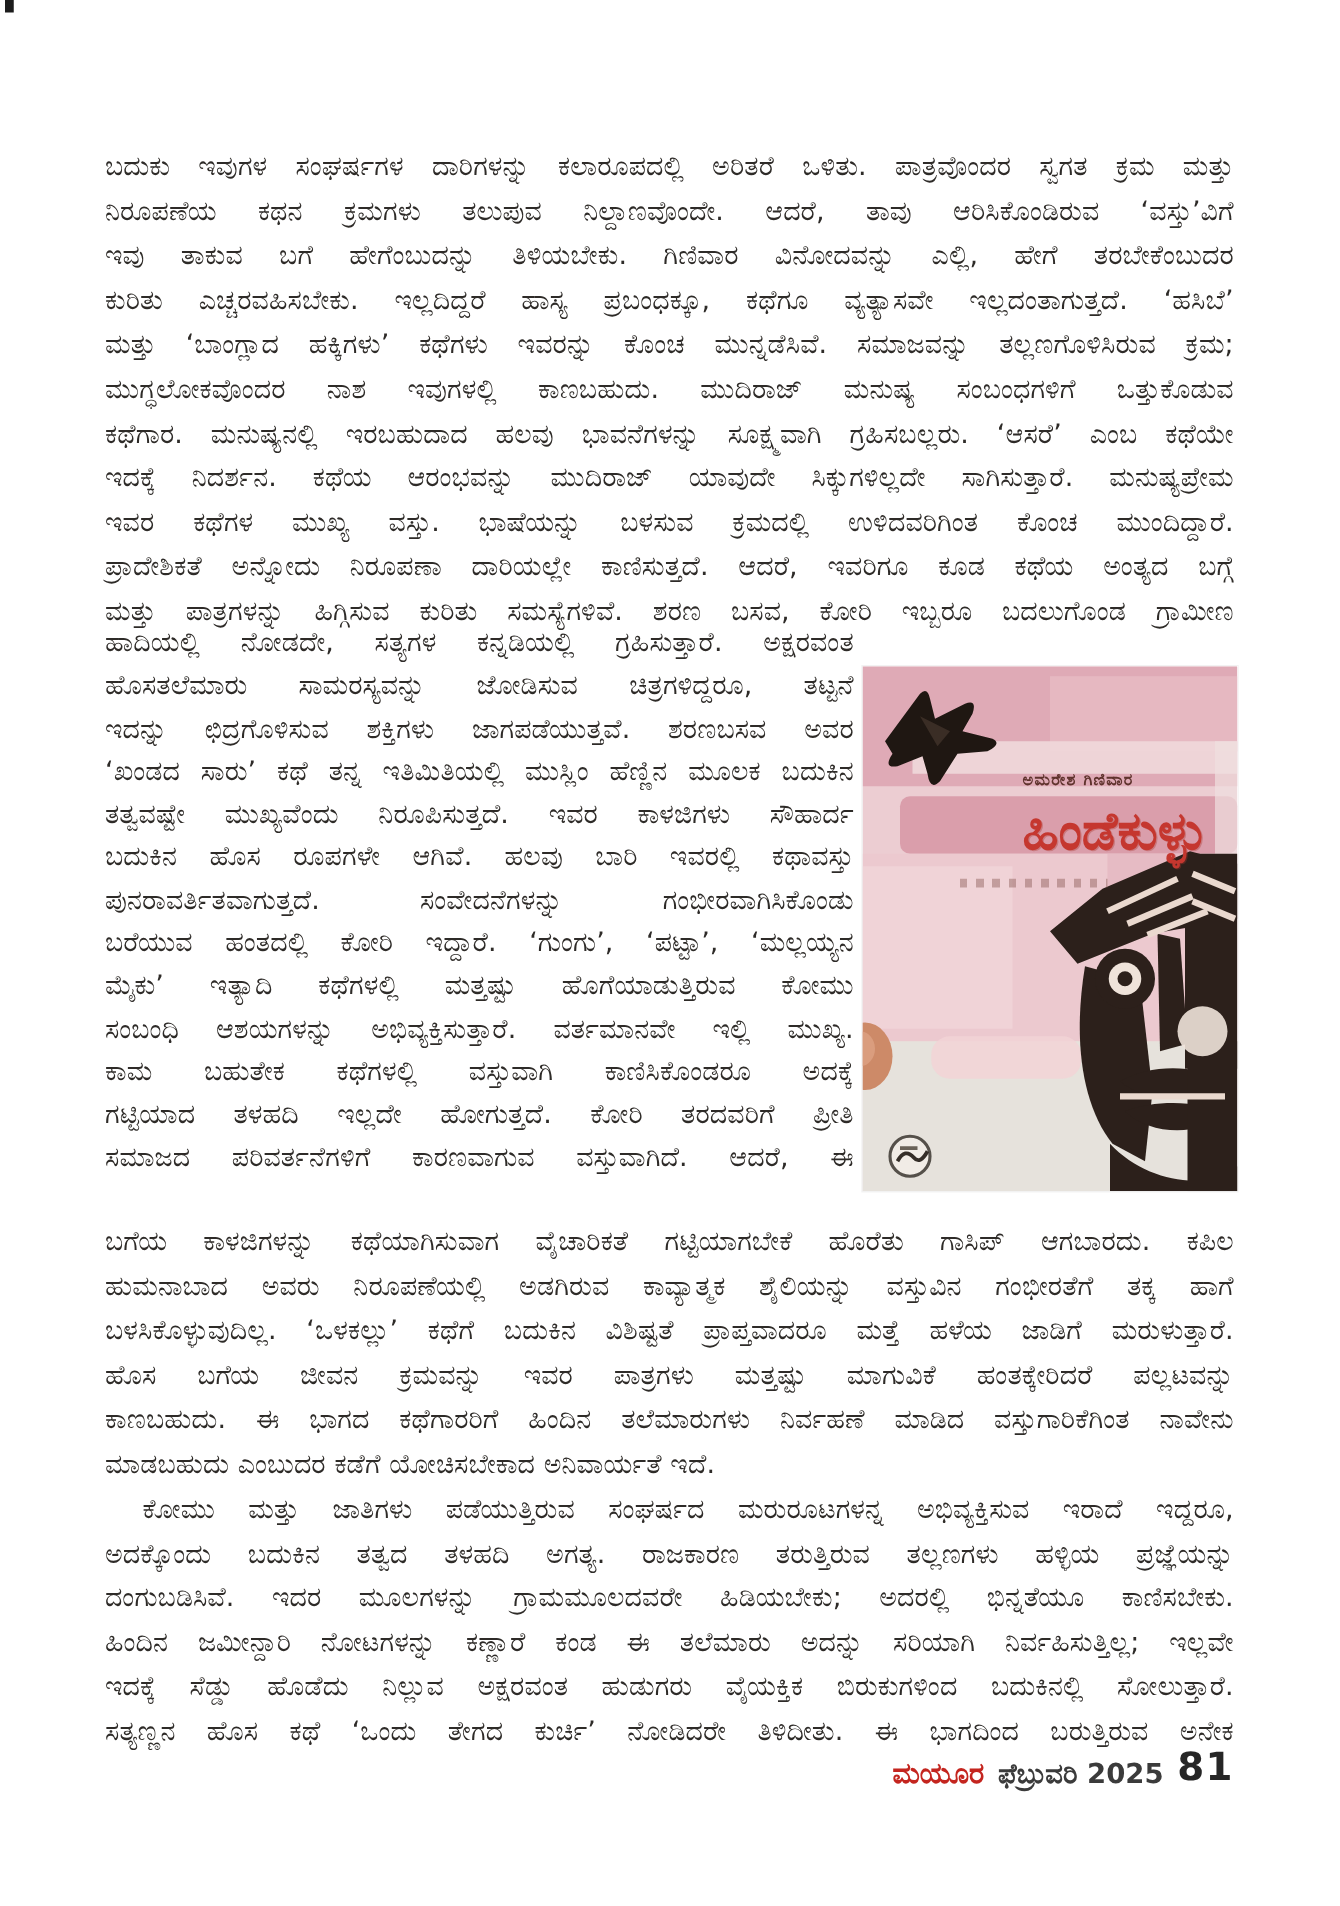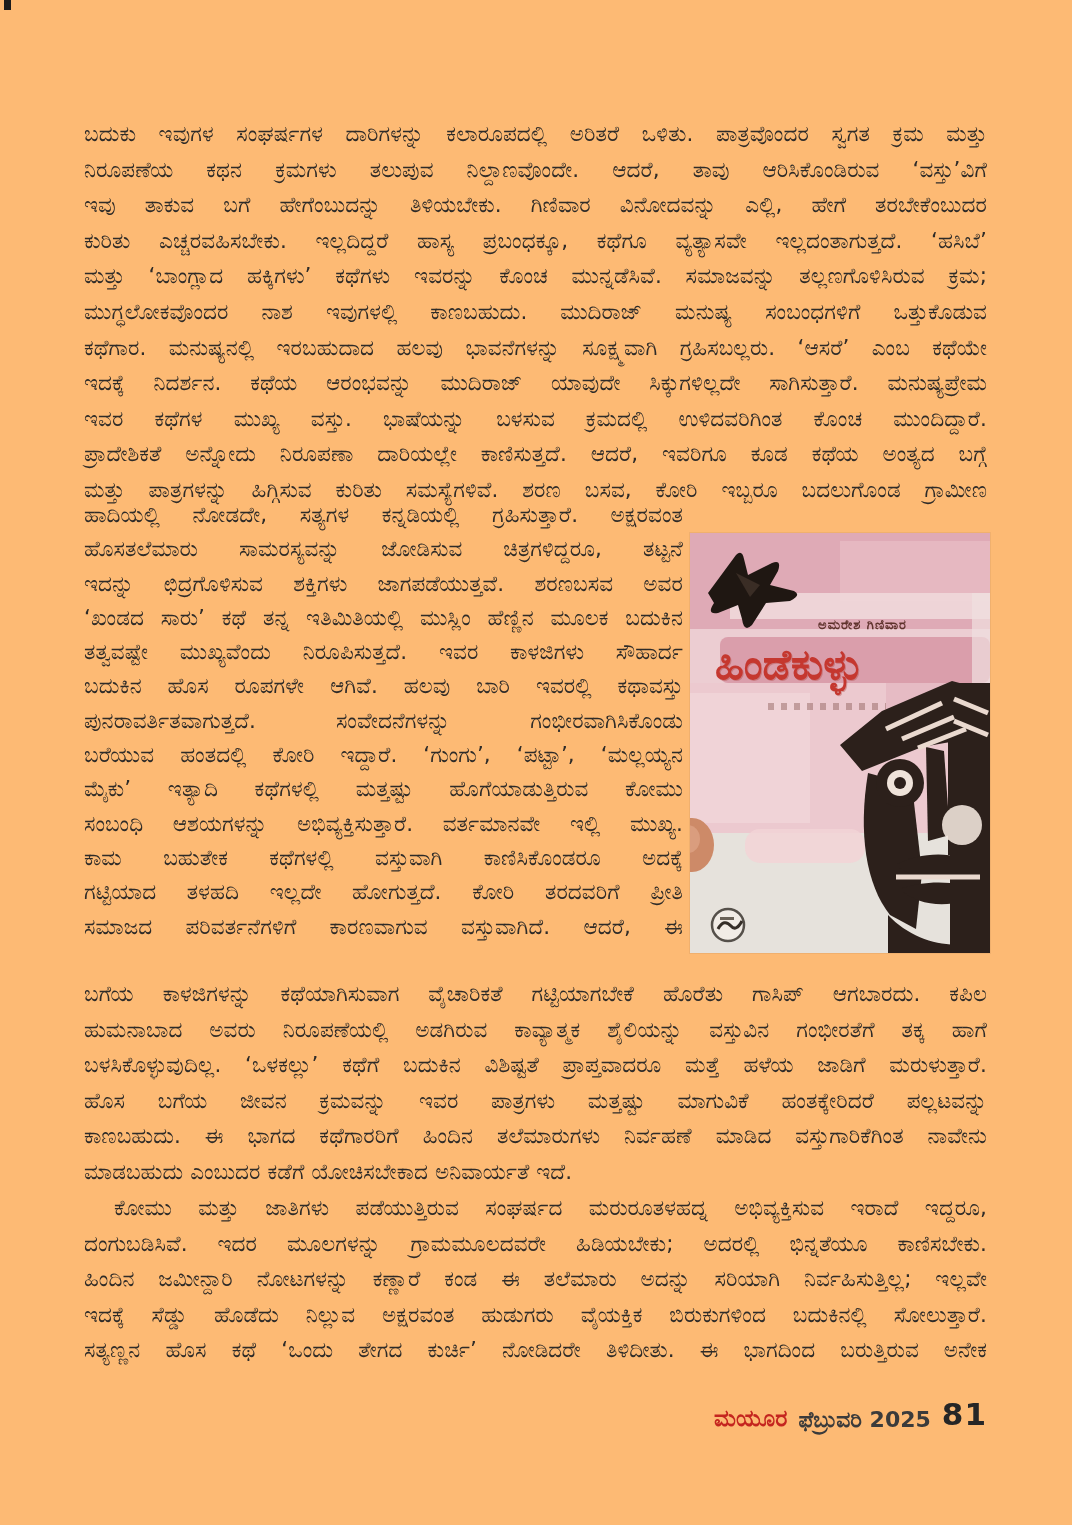--- a/index.html
+++ b/index.html
@@ -1,19 +1,19 @@
 <!DOCTYPE html>
 <html><head>
 <meta charset="utf-8">
 <style>
   html,body{margin:0;padding:0;background:#9a9a9a;}
   .page{
     position:relative;
     width:1072px;height:1525px;
-    background:#fdba74;
+    background:#ffffff;
     font-family:"DejaVu Sans",sans-serif;
     overflow:hidden;
   }
   .scan-tick{
     position:absolute;left:4px;top:0;width:7px;height:10px;
     background:#1c1c1c;
   }
   
   .textblock{
     position:absolute;
@@ -46,21 +46,21 @@
   }
   .cover svg{position:absolute;left:0;top:0;}
   .cover-author{
     position:absolute;left:85px;top:84px;width:175px;
     text-align:center;
     font-size:13px;font-weight:bold;color:#5f332d;
     letter-spacing:1px;
   }
   .cover-title{
     position:absolute;left:25px;top:104px;width:250px;
-    text-align:left;
+    text-align:right;
     font-size:42px;font-weight:bold;color:#c5372f;
     text-shadow:1px 1px 0 rgba(170,55,45,0.35);
     line-height:56px;
   }
   .cover-subtitle-smudge{
     position:absolute;left:78px;top:170px;width:118px;height:7px;
     background:repeating-linear-gradient(90deg,#8a5a55 0 6px,transparent 6px 13px);
     opacity:0.45;
   }
   
@@ -112,21 +112,22 @@
   <div class="textblock" id="block-rest">
       <div class="line">ಬಗೆಯ ಕಾಳಜಿಗಳನ್ನು ಕಥೆಯಾಗಿಸುವಾಗ ವೈಚಾರಿಕತೆ ಗಟ್ಟಿಯಾಗಬೇಕೆ ಹೊರೆತು ಗಾಸಿಪ್ ಆಗಬಾರದು. ಕಪಿಲ</div>
       <div class="line">ಹುಮನಾಬಾದ ಅವರು ನಿರೂಪಣೆಯಲ್ಲಿ ಅಡಗಿರುವ ಕಾವ್ಯಾತ್ಮಕ ಶೈಲಿಯನ್ನು ವಸ್ತುವಿನ ಗಂಭೀರತೆಗೆ ತಕ್ಕ ಹಾಗೆ</div>
       <div class="line">ಬಳಸಿಕೊಳ್ಳುವುದಿಲ್ಲ. ‘ಒಳಕಲ್ಲು’ ಕಥೆಗೆ ಬದುಕಿನ ವಿಶಿಷ್ಟತೆ ಪ್ರಾಪ್ತವಾದರೂ ಮತ್ತೆ ಹಳೆಯ ಜಾಡಿಗೆ ಮರುಳುತ್ತಾರೆ.</div>
       <div class="line">ಹೊಸ ಬಗೆಯ ಜೀವನ ಕ್ರಮವನ್ನು ಇವರ ಪಾತ್ರಗಳು ಮತ್ತಷ್ಟು ಮಾಗುವಿಕೆ ಹಂತಕ್ಕೇರಿದರೆ ಪಲ್ಲಟವನ್ನು</div>
       <div class="line">ಕಾಣಬಹುದು. ಈ ಭಾಗದ ಕಥೆಗಾರರಿಗೆ ಹಿಂದಿನ ತಲೆಮಾರುಗಳು ನಿರ್ವಹಣೆ ಮಾಡಿದ ವಸ್ತುಗಾರಿಕೆಗಿಂತ ನಾವೇನು</div>
       <div class="line flush">ಮಾಡಬಹುದು ಎಂಬುದರ ಕಡೆಗೆ ಯೋಚಿಸಬೇಕಾದ ಅನಿವಾರ್ಯತೆ ಇದೆ.</div>
     </div>
 
   <div class="textblock" id="block-para2">
-      <div class="line indent">ಕೋಮು ಮತ್ತು ಜಾತಿಗಳು ಪಡೆಯುತ್ತಿರುವ ಸಂಘರ್ಷದ ಮರುರೂತಳಹದ್ನ ಅಭಿವ್ಯಕ್ತಿಸುವ ಇರಾದೆ ಇದ್ದರೂ,</div>
+      <div class="line indent">ಕೋಮು ಮತ್ತು ಜಾತಿಗಳು ಪಡೆಯುತ್ತಿರುವ ಸಂಘರ್ಷದ ಮರುರೂಟಗಳನ್ನ ಅಭಿವ್ಯಕ್ತಿಸುವ ಇರಾದೆ ಇದ್ದರೂ,</div>
+      <div class="line">ಅದಕ್ಕೊಂದು ಬದುಕಿನ ತತ್ವದ ತಳಹದಿ ಅಗತ್ಯ. ರಾಜಕಾರಣ ತರುತ್ತಿರುವ ತಲ್ಲಣಗಳು ಹಳ್ಳಿಯ ಪ್ರಜ್ಞೆಯನ್ನು</div>
       <div class="line">ದಂಗುಬಡಿಸಿವೆ. ಇದರ ಮೂಲಗಳನ್ನು ಗ್ರಾಮಮೂಲದವರೇ ಹಿಡಿಯಬೇಕು; ಅದರಲ್ಲಿ ಭಿನ್ನತೆಯೂ ಕಾಣಿಸಬೇಕು.</div>
       <div class="line">ಹಿಂದಿನ ಜಮೀನ್ದಾರಿ ನೋಟಗಳನ್ನು ಕಣ್ಣಾರೆ ಕಂಡ ಈ ತಲೆಮಾರು ಅದನ್ನು ಸರಿಯಾಗಿ ನಿರ್ವಹಿಸುತ್ತಿಲ್ಲ; ಇಲ್ಲವೇ</div>
       <div class="line">ಇದಕ್ಕೆ ಸೆಡ್ಡು ಹೊಡೆದು ನಿಲ್ಲುವ ಅಕ್ಷರವಂತ ಹುಡುಗರು ವೈಯಕ್ತಿಕ ಬಿರುಕುಗಳಿಂದ ಬದುಕಿನಲ್ಲಿ ಸೋಲುತ್ತಾರೆ.</div>
       <div class="line">ಸತ್ಯಣ್ಣನ ಹೊಸ ಕಥೆ ‘ಒಂದು ತೇಗದ ಕುರ್ಚಿ’ ನೋಡಿದರೇ ತಿಳಿದೀತು. ಈ ಭಾಗದಿಂದ ಬರುತ್ತಿರುವ ಅನೇಕ</div>
     </div>
 
   <div class="cover">
     <svg width="300" height="420" viewBox="0 0 300 420">
 
       <rect x="0" y="0" width="300" height="420" fill="#eccdd2"></rect>

